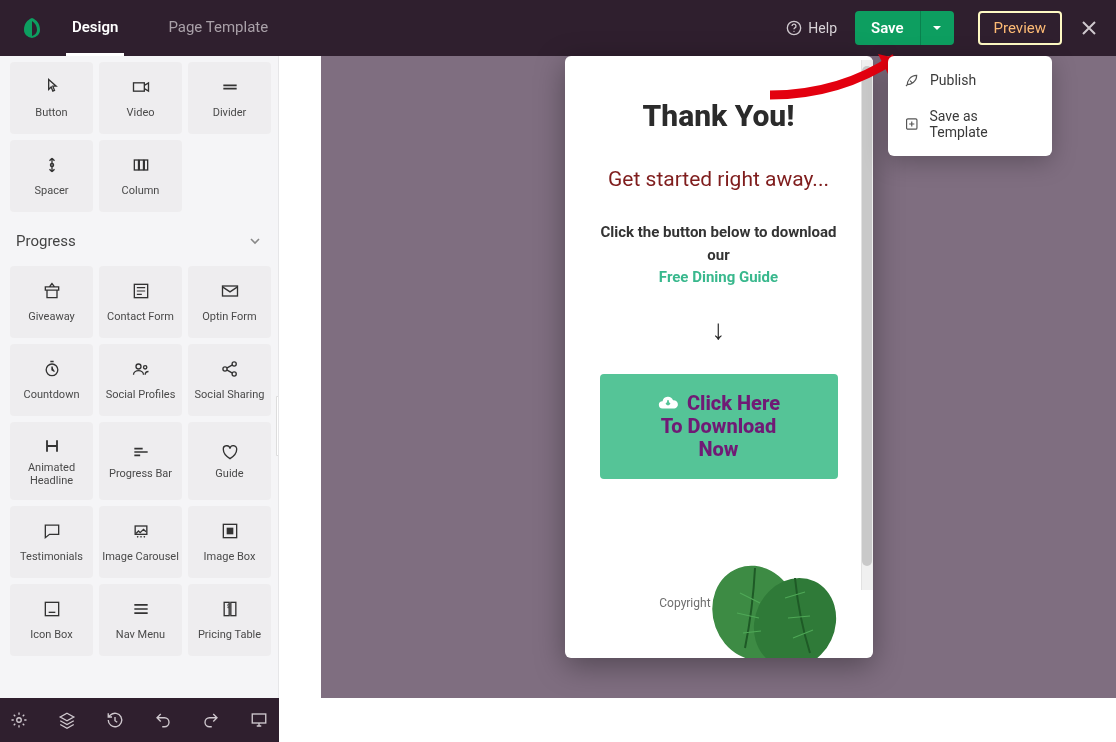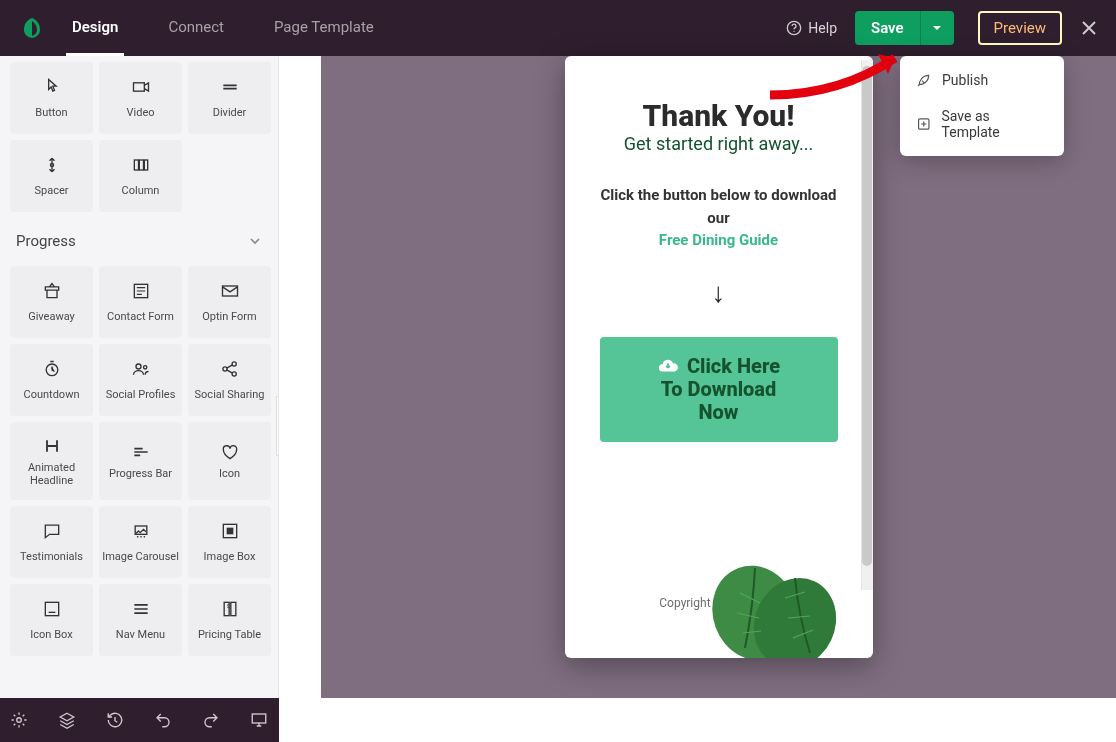--- a/index.html
+++ b/index.html
@@ -13,45 +13,45 @@
   .tab.active { color: #fff; font-weight: 600; border-bottom: 3px solid #fff; }
   .spacer-flex { flex: 1; }
   .help { display:flex; align-items:center; gap:6px; color:#d9d4d8; font-size:14px; margin-right:18px; cursor:pointer;}
   .save-group { display:flex; }
   .btn-save { background:#0d9e60; color:#fff; border:none; height:34px; padding:0 16px; font-size:15px; font-weight:600; border-radius:4px 0 0 4px; cursor:pointer; }
   .btn-save-caret { background:#0d9e60; border:none; border-left:1px solid rgba(0,0,0,0.18); width:34px; height:34px; border-radius:0 4px 4px 0; cursor:pointer; display:flex; align-items:center; justify-content:center; }
   .btn-preview { margin-left:24px; background:transparent; border:2px solid #fef9c3; color:#fdba74; height:34px; padding:0 14px; border-radius:4px; font-size:15px; cursor:pointer; }
   .close-x { margin-left:18px; color:#cfc8ce; font-size:20px; cursor:pointer; }
 
   
-  .save-dropdown { position:absolute; top:56px; right:52px; width:164px; background:#fff; border-radius:6px; box-shadow:0 6px 24px rgba(0,0,0,0.25); padding:6px 0; z-index:50; }
+  .save-dropdown { position:absolute; top:56px; right:64px; width:164px; background:#fff; border-radius:6px; box-shadow:0 6px 24px rgba(0,0,0,0.25); padding:6px 0; z-index:50; }
   .dd-item { display:flex; align-items:center; gap:10px; padding:10px 16px; font-size:14px; color:#3a3a3a; cursor:pointer; }
 
   
   .main { display:flex; height:calc(742px - 56px - 44px);gap:42px; }
   .sidebar { width:279px; background:#f5f5f7; overflow-y:hidden; position:relative; border-right:1px solid #e6e6e8; }
   .blocks-grid { display:grid; grid-template-columns: repeat(3, 83px); gap:6px; padding:6px 10px; }
   .block { background:#eeedef; border-radius:4px; height:72px; display:flex; flex-direction:column; align-items:center; justify-content:center; gap:8px; cursor:pointer; }
   .block.tall { height:78px; gap:4px; }
   .block .bicon { height:22px; display:flex; align-items:center; justify-content:center; color:#3a3a3a; }
   .block .blabel { font-size:11px; color:#4a4a4a; text-align:center; line-height:1.2; }
   .section-header { display:flex; align-items:center; justify-content:space-between; padding:14px 16px 10px; font-size:15px; color:#444; cursor:pointer; }
   .collapse-handle { position:absolute; right:-12px; top:340px; width:14px; height:60px; background:#fff; border:1px solid #ddd; border-radius:0 8px 8px 0; display:flex; align-items:center; justify-content:center; cursor:pointer; }
 
   .canvas-wrap { flex:1; background:#7f6e80; position:relative; display:flex; align-items:flex-start; justify-content:center; }
   .device { width:308px; background:#fff; border-radius:6px; box-shadow:0 8px 30px rgba(0,0,0,0.35); overflow:hidden; position:relative; }
   .device-scrollbar { position:absolute; right:0; top:4px; width:12px; height:530px; background:#f0f0f0; border-left:1px solid #e2e2e2; }
   .device-thumb { position:absolute; right:1px; top:6px; width:10px; height:500px; background:#c9c9c9; border-radius:5px; }
   .device-inner { padding:42px 26px 0; text-align:center; position:relative; height:602px; }
   .ty-title { font-size:30px; font-weight:800; color:#2b2b2b; }
-  .ty-sub { font-size:18px; color:#14532d; }
+  .ty-sub { margin-top:34px; font-size:21px; color:#7f1d1d; }
   .ty-copy { margin-top:30px; font-size:15px; color:#333; font-weight:700; line-height:1.5; }
   .ty-link { color:#39b88d; font-weight:700; }
   .arrow-down { margin-top:24px; font-size:28px; color:#2b2b2b; font-weight:700; }
-  .cta { margin:28px auto 0; width:238px; padding:18px 10px; background:#55c497; color:#14532d; border-radius:4px; font-size:20px; font-weight:800; line-height:1.15; cursor:pointer; display:flex; flex-direction:column; align-items:center; }
+  .cta { margin:28px auto 0; width:238px; padding:18px 10px; background:#55c497; color:#701a75; border-radius:4px; font-size:20px; font-weight:800; line-height:1.15; cursor:pointer; display:flex; flex-direction:column; align-items:center; }
   .cta-row1 { display:flex; align-items:center; gap:8px; }
   .leaf-area { position:absolute; bottom:0; left:0; right:0; height:120px; text-align:center; }
   .leaf-svg { position:absolute; right:28px; bottom:-10px; }
   .copyright { position:absolute; bottom:48px; width:100%; text-align:center; font-size:12px; color:#6e6e6e; }
 
   
   .bottombar { position:absolute; bottom:0; left:0; width:279px; height:44px; background:#2f1f2e; display:flex; align-items:center; padding:0 10px; gap:30px; }
   .bicon-btm { color:#cfc8ce; cursor:pointer; display:flex; align-items:center; }
 
   
@@ -63,21 +63,20 @@
 <body>
 
 <div class="topbar">
   <div class="logo">
     <svg width="24" height="24" viewBox="0 0 24 24">
         <path fill="#0d9e60" d="M12 2C7 4 4 8 4 14c0 4 3 7 8 8 5-1 8-4 8-8 0-6-3-10-8-12zm0 3c3 2 5 5 5 9 0 3-2 5-5 6V5z"></path>
       </svg>
   </div>
   <div class="tabs">
     <div class="tab active">Design</div>
-    <div class="tab">Connect</div>
     <div class="tab">Page Template</div>
   </div>
   <div class="spacer-flex"></div>
   <div class="help">
     <svg width="16" height="16" viewBox="0 0 24 24">
         <circle cx="12" cy="12" r="10" fill="none" stroke="#cfc8ce" stroke-width="2"></circle>
         <path stroke="#cfc8ce" stroke-width="2" fill="none" d="M9 9a3 3 0 1 1 4 3c-1 .5-1 1-1 2"></path>
         <circle cx="12" cy="17" r="1" fill="#cfc8ce"></circle>
       </svg>
     <span>Help</span>
@@ -248,21 +247,21 @@
             </svg>
           </div>
           <div class="blabel">Progress Bar</div>
         </div>
       <div class="block tall">
           <div class="bicon">
             <svg width="20" height="20" viewBox="0 0 24 24">
               <path fill="none" stroke="#333" stroke-width="1.6" d="M12 20s-8-5-8-11a4 4 0 0 1 8-1 4 4 0 0 1 8 1c0 6-8 11-8 11z"></path>
             </svg>
           </div>
-          <div class="blabel">Icon</div>
+          <div class="blabel">Guide</div>
         </div>
       <div class="block">
           <div class="bicon">
             <svg width="20" height="20" viewBox="0 0 24 24">
               <path fill="none" stroke="#333" stroke-width="1.6" d="M4 5h16v11H9l-5 4z"></path>
             </svg>
           </div>
           <div class="blabel">Testimonials</div>
         </div>
       <div class="block">

